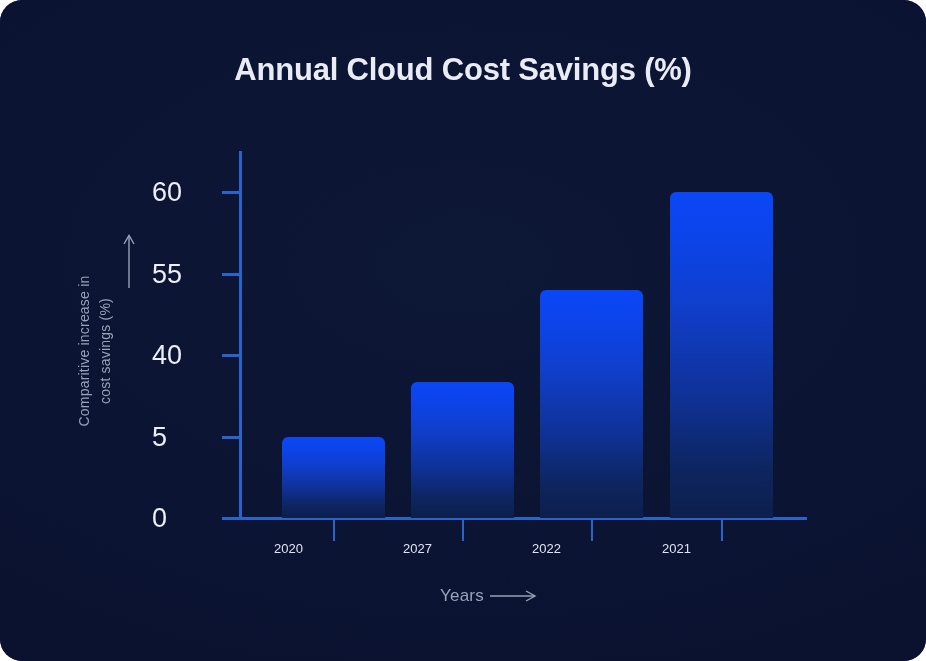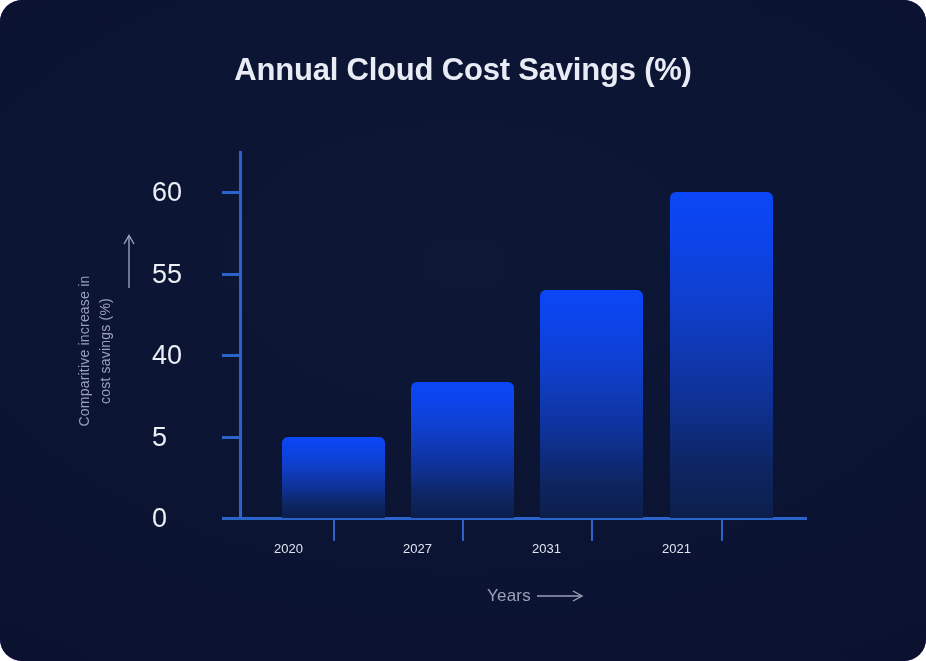--- a/index.html
+++ b/index.html
@@ -148,21 +148,20 @@
     left: 440px;
     top: 586px;
     display: flex;
     align-items: center;
     gap: 6px;
   }
   #x-axis-caption {
     font-size: 17px;
     color: #9aa2b8;
     letter-spacing: 0.2px;
-    margin-left: 47px;
   }
   #x-axis-arrow {
     width: 48px;
     height: 14px;
   }
 </style>
 </head>
 <body>
 
 <div id="card">
@@ -201,21 +200,21 @@
     <div class="bar" style="left: 540px; height: 228.2px;"></div>
     <div class="bar" style="left:670px; height:326px"></div>
 
     <div class="x-tick" style="left:333px"></div>
     <div class="x-tick" style="left:462px"></div>
     <div class="x-tick" style="left:591px"></div>
     <div class="x-tick" style="left:721px"></div>
 
     <div class="x-tick-label" style="left:274px">2020</div>
     <div class="x-tick-label" style="left:403px">2027</div>
-    <div class="x-tick-label" style="left:532px">2031</div>
+    <div class="x-tick-label" style="left:532px">2022</div>
     <div class="x-tick-label" style="left:662px">2021</div>
 
     <div id="y-axis-caption">Comparitive increase in
 cost savings (%)</div>
     <svg id="y-axis-arrow" viewBox="0 0 14 56">
       <line x1="7" y1="56" x2="7" y2="4" stroke="#9aa2b8" stroke-width="1.4"></line>
       <polyline points="2,12 7,3.5 12,12" fill="none" stroke="#9aa2b8" stroke-width="1.4"></polyline>
     </svg>
 
     <div id="x-axis-caption-wrap">

